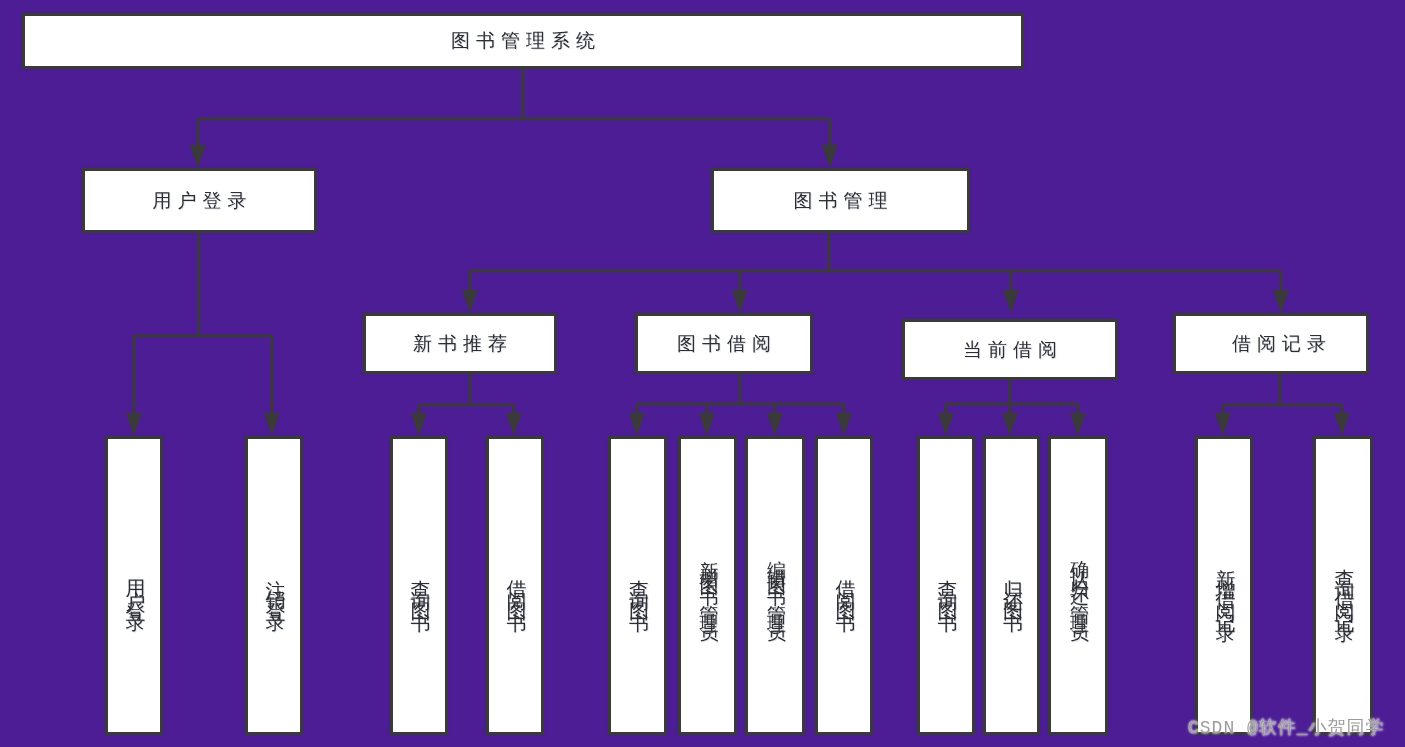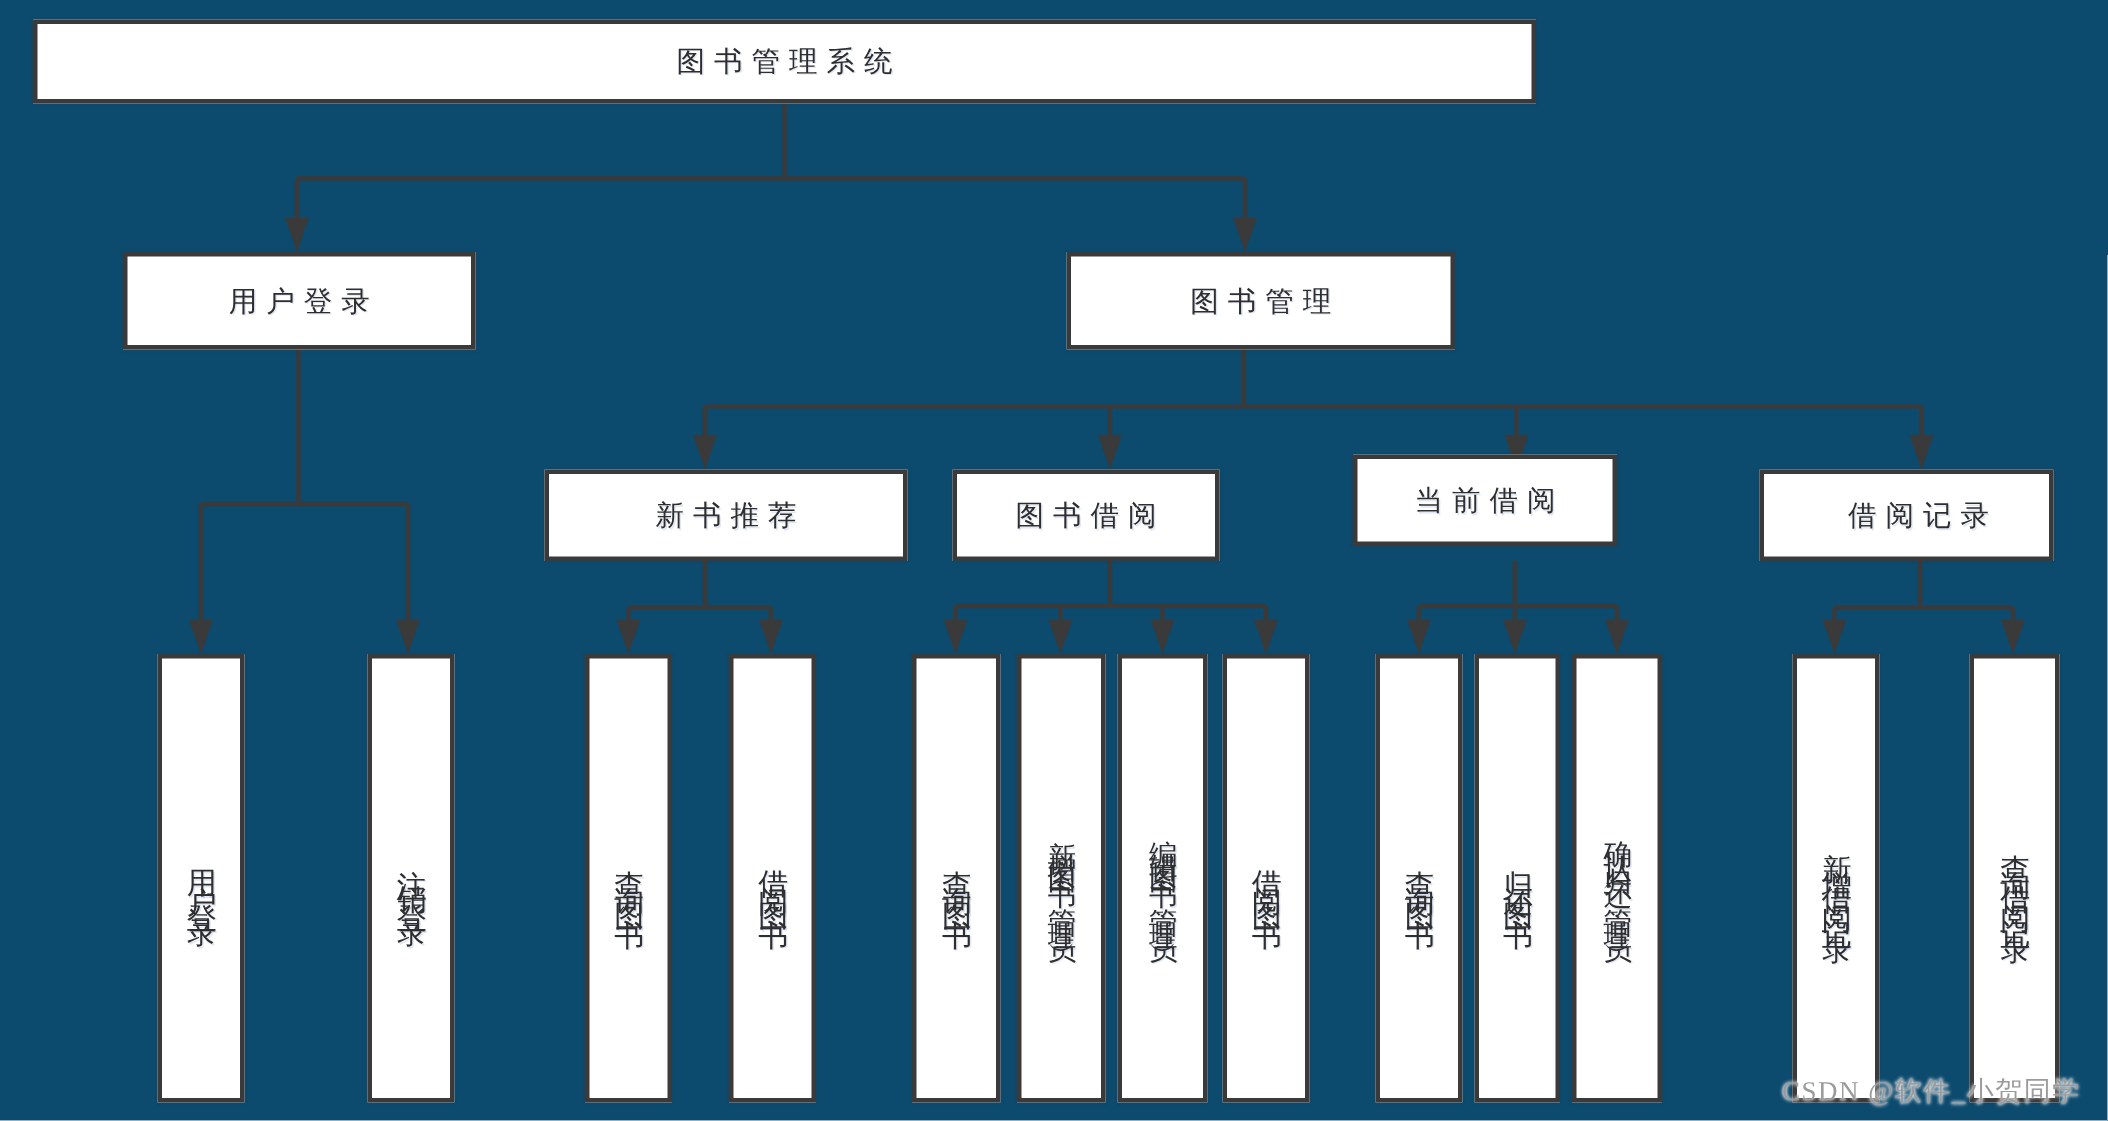--- a/index.html
+++ b/index.html
@@ -1,20 +1,20 @@
 <!DOCTYPE html>
 <html><head>
 <meta charset="utf-8">
 <style>
   html,body{margin:0;padding:0;background:#ffffff;}
   #canvas{
     position:relative;
     width:1405px;height:747px;
-    background:#0c4a6e;
-    font-family:Liberation Serif, serif;
+    background:#4c1d95;
+    font-family:Liberation Mono, monospace;
     overflow:hidden;
   }
   svg.connectors{
     position:absolute;left:0;top:0;z-index:1;
     pointer-events:none;
   }
   .box{
     position:absolute;
     box-sizing:border-box;
     border:3px solid #3a3a3a;
@@ -135,27 +135,27 @@
     <span class="lbl">图书管理系统</span>
   </div>
 
   <div class="box" style="left:82px;top:168px;width:235px;height:65px;">
     <span class="lbl">用户登录</span>
   </div>
   <div class="box" style="left:711px;top:168px;width:259px;height:65px;">
     <span class="lbl">图书管理</span>
   </div>
 
-  <div class="box" style="left:363px;top:313px;width:242px;height:61px;text-align:right;">
+  <div class="box" style="left:363px;top:313px;width:194px;height:61px;text-align:right;">
     <span class="lbl">新书推荐</span>
   </div>
   <div class="box" style="left:635px;top:313px;width:178px;height:61px;">
     <span class="lbl">图书借阅</span>
   </div>
-  <div class="box" style="left:902px;top:303px;width:176px;height:61px;">
+  <div class="box" style="left:902px;top:319px;width:216px;height:61px;">
     <span class="lbl">当前借阅</span>
   </div>
   <div class="box" style="left:1173px;top:313px;width:196px;height:61px;padding-left:16px;">
     <span class="lbl">借阅记录</span>
   </div>
 
   <div class="leaf" style="left:105px;width:58px;">
     <span class="vlbl">用户登录</span>
   </div>
   <div class="leaf" style="left:245px;width:58px;">

